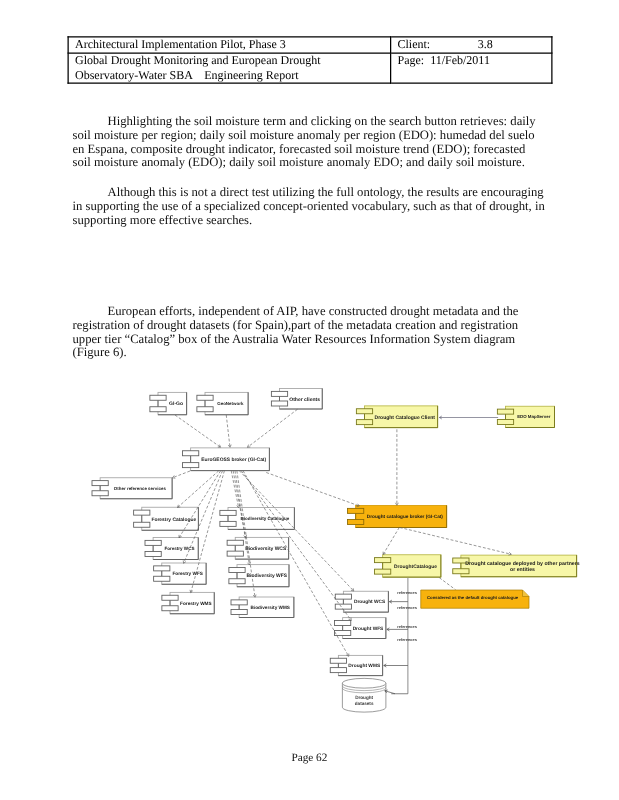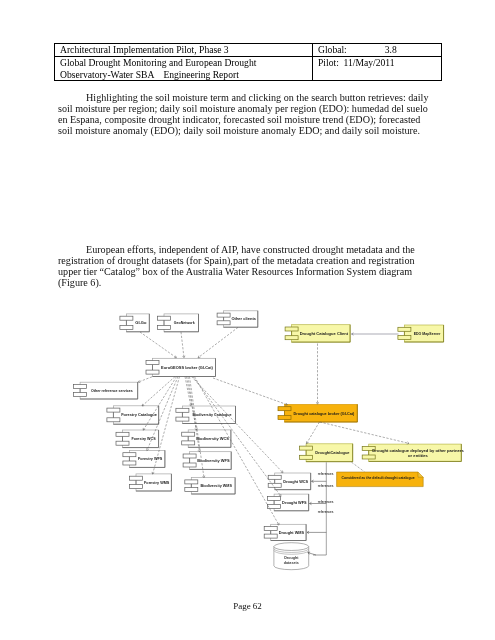--- a/index.html
+++ b/index.html
@@ -1,20 +1,20 @@
 <!DOCTYPE html>
 <html><head>
 <meta charset="utf-8">
 <style>
   html,body{margin:0;padding:0;background:#fff;}
   body{width:495px;height:640px;font-family:"Liberation Serif",serif;overflow:hidden;}
   .page{position:relative;width:495px;height:640px;background:#fff;}
 
   
-  .hdr{position:absolute;left:54px;top:43px;width:387px;border-collapse:collapse;table-layout:fixed;box-sizing:border-box;}
+  .hdr{position:absolute;left:54px;top:29px;width:387px;border-collapse:collapse;table-layout:fixed;box-sizing:border-box;}
   .hdr td{border:1px solid #000;padding:0px 4px 0px 5px;font-size:9.6px;line-height:11.3px;vertical-align:top;color:#000;}
   .hdr .c1{width:258px;box-sizing:border-box;}
   .hdr tr:first-child td{padding-top:0px;padding-bottom:1px;}
   .hdr .c2{width:129px;box-sizing:border-box;}
   .vr{display:inline-block;width:38px;}
 
   
   .para{position:absolute;text-align:left;font-size:10.15px;line-height:11.1px;color:#111;}
   .para p{margin:4px;text-indent:28px;}
   .heading{position:absolute;font-family:"Liberation Sans",sans-serif;font-weight:bold;font-size:9.3px;line-height:12.2px;color:#000;}
@@ -27,33 +27,36 @@
 </style>
 </head>
 <body>
 
 <div class="page">
 
   <table class="hdr">
     <tbody>
         <tr>
       <td class="c1"><span>Architectural Implementation Pilot, Phase 3</span></td>
-      <td class="c2"><span>Global:</span><span class="vr"></span><span>3.8</span></td>
+      <td class="c2"><span>Client:</span><span class="vr"></span><span>3.8</span></td>
     </tr>
     <tr>
       <td class="c1"><span>Global Drought Monitoring and European Drought</span><br><span>Observatory-Water SBA &nbsp;&nbsp; Engineering Report</span></td>
-      <td class="c2"><span>Pilot:</span>&nbsp; <span>11/May/2011</span></td>
+      <td class="c2"><span>Page:</span>&nbsp; <span>11/Feb/2011</span></td>
     </tr>
   </tbody>
     </table>
 
   <div class="para" style="left:54px;top:88px;width:386px;">
       <p>Highlighting the soil moisture term and clicking on the search button retrieves: daily soil moisture per region; daily soil moisture anomaly per region (EDO): humedad del suelo en Espana, composite drought indicator, forecasted soil moisture trend (EDO); forecasted soil moisture anomaly (EDO); daily soil moisture anomaly EDO; and daily soil moisture.</p>
     </div>
 
+  <div class="para" style="left:54px;top:145px;width:389px;">
+      <p>Although this is not a direct test utilizing the full ontology, the results are encouraging in supporting the use of a specialized concept-oriented vocabulary, such as that of drought, in supporting more effective searches.</p>
+    </div>
 
 
   <div class="para" style="left:54px;top:240px;width:386px;">
       <p>European efforts, independent of AIP, have  constructed  drought metadata and the registration of drought datasets (for Spain),part of the metadata creation and registration upper tier “Catalog” box of the Australia Water Resources Information System diagram (Figure 6).</p>
     </div>
 
   <div class="diagram">
 <svg width="495" height="640" viewBox="0 0 495 640" style="font-family:'Liberation Sans',sans-serif;font-weight:bold;">
 
   <g>

